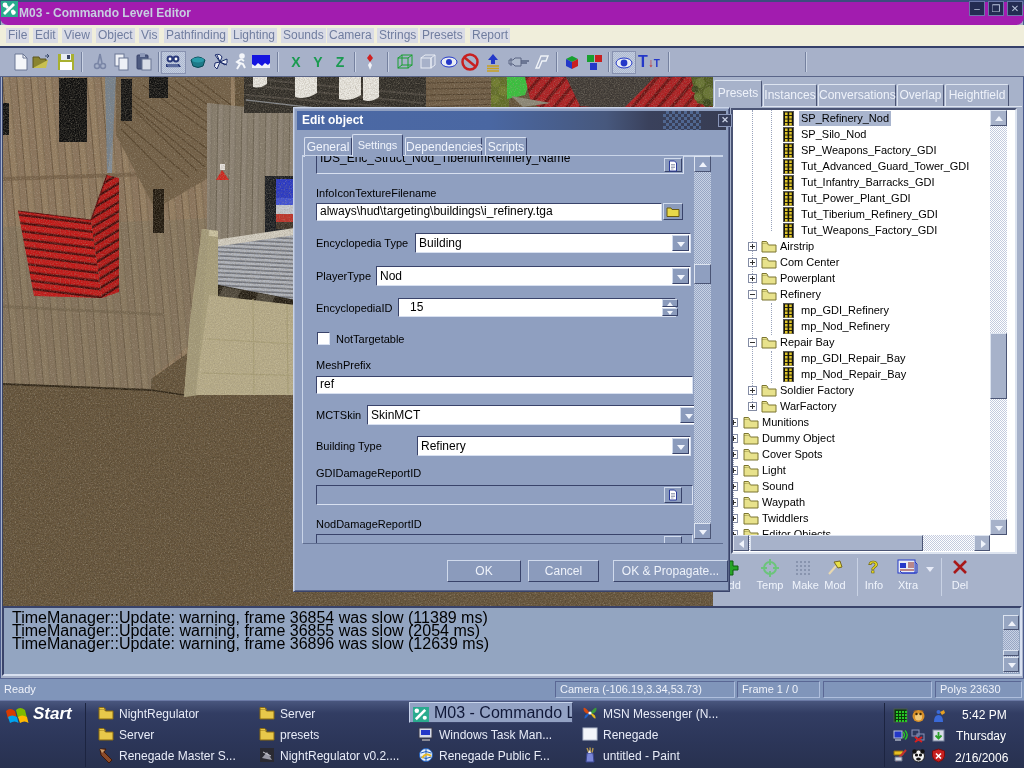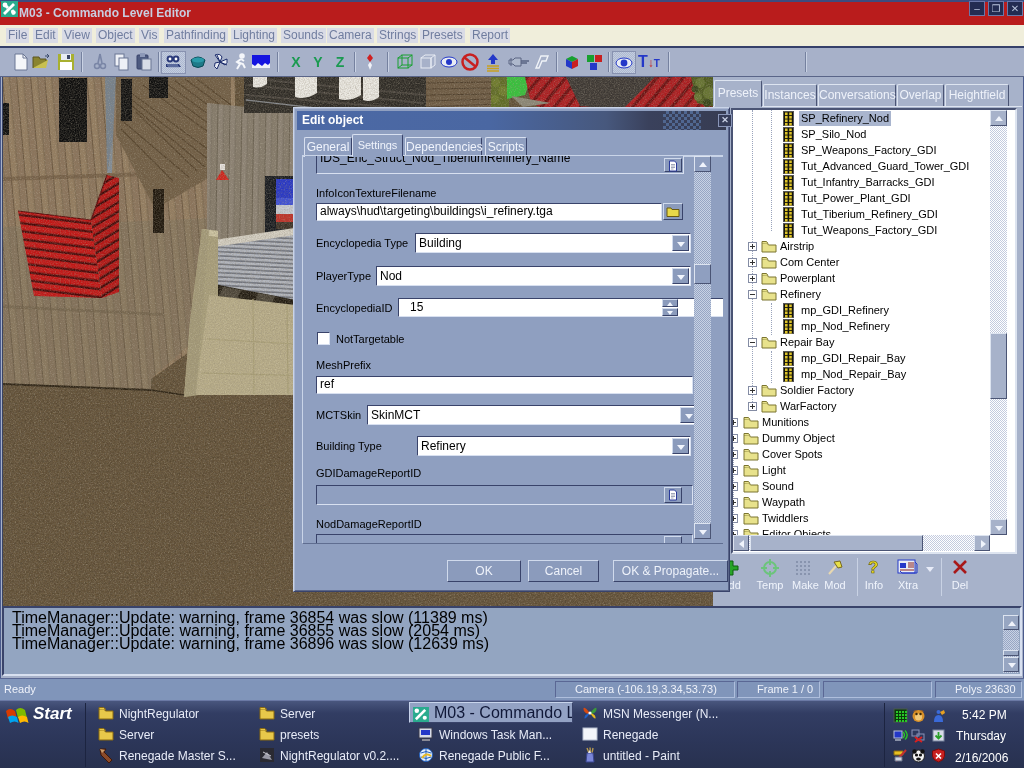--- a/index.html
+++ b/index.html
@@ -1,21 +1,21 @@
 <!DOCTYPE html>
 <html><head><meta charset="utf-8">
 <style>
 html,body{margin:0;padding:0;width:1024px;height:768px;overflow:hidden;
  font-family:"Liberation Sans",sans-serif;-webkit-font-smoothing:none;}
 *{box-sizing:border-box;}
 .abs{position:absolute;}
 #screen{position:relative;width:1024px;height:768px;background:#323d60;}
 
 #appwin{position:absolute;left:0;top:0;width:1024px;height:700px;background:#a7b1c9;border:1px solid #4a5a8c;}
-#titlebar{position:absolute;left:0;top:0;width:1024px;height:25px;background:#b91c1c;}
+#titlebar{position:absolute;left:0;top:0;width:1024px;height:25px;background:#a21caf;border-radius:8px;}
 #titlebar .topline{position:absolute;left:0;top:0;width:1024px;height:2px;background:#3d4c7e;}
 #apptitle{position:absolute;left:19px;top:6px;color:#c7cde0;font-size:12px;font-weight:bold;}
 .capbtn{position:absolute;top:1px;width:16px;height:15px;background:#232c52;border:1px solid #6a77a8;color:#b8c2da;font-size:10px;text-align:center;line-height:13px;}
 
 #menubar{position:absolute;left:0;top:25px;width:1024px;height:21px;background:#f0eedb;}
 .mi{position:absolute;top:3px;height:15px;background:#d9dbe6;color:#707d9f;font-size:12px;line-height:15px;padding:0 2px;}
 #menuline{position:absolute;left:0;top:46px;width:1024px;height:2px;background:#35406a;}
 
 #toolbar{position:absolute;left:0;top:48px;width:1024px;height:29px;background:#a7b1c9;border-bottom:1px solid #5a6588;}
 .tbsep{position:absolute;top:4px;width:2px;height:20px;border-left:1px solid #75819f;border-right:1px solid #c9d2e4;}
@@ -40,21 +40,21 @@
 .lbl{position:absolute;color:#000;font-size:11px;white-space:nowrap;}
 .tfield{position:absolute;background:#fff;border:1px solid;border-color:#39436a #d8e0f0 #d8e0f0 #39436a;font-size:12px;color:#000;line-height:15px;padding-left:3px;white-space:nowrap;overflow:hidden;}
 .gfield{position:absolute;background:#8f9fc0;border:1px solid;border-color:#39436a #d8e0f0 #d8e0f0 #39436a;}
 .dbtn{position:absolute;background:#8b9bbc;border:1px solid;border-color:#d0daec #39436a #39436a #d0daec;}
 .cbtn{position:absolute;background:#8b9bbc;border:1px solid;border-color:#d0daec #39436a #39436a #d0daec;color:#eef2fa;font-size:12px;text-align:center;}
 
 #logwin{position:absolute;left:2px;top:606px;width:1020px;height:70px;background:#93a5c1;border:2px solid;border-color:#39436a #d8e0f0 #d8e0f0 #39436a;}
 #logwin .ltext{position:absolute;left:8px;top:4px;color:#000;font-size:16px;line-height:12.8px;}
 
 #statusbar{position:absolute;left:0;top:678px;width:1024px;height:22px;background:#8095ba;border-top:1px solid #5a6794;}
-.spanel{position:absolute;top:2px;height:17px;border:1px solid;border-color:#5a6794 #aebedc #aebedc #5a6794;color:#eef2fa;font-size:11px;line-height:15px;padding-left:19px;}
+.spanel{position:absolute;top:2px;height:17px;border:1px solid;border-color:#5a6794 #aebedc #aebedc #5a6794;color:#eef2fa;font-size:11px;line-height:15px;padding-left:4px;}
 
 #taskbar{position:absolute;left:0;top:700px;width:1024px;height:68px;background:linear-gradient(180deg,#49567e 0%,#323d63 18%,#2c3659 60%,#28314f 100%);border-top:1px solid #6b79a5;}
 .tbtn{position:absolute;height:21px;color:#e8ecf8;font-size:12px;line-height:21px;white-space:nowrap;overflow:hidden;}
 .tbtn .ic{display:inline-block;width:16px;height:16px;vertical-align:-3px;margin-right:5px;}
 #activebtn{position:absolute;left:409px;top:702px;width:164px;height:21px;background:#93a2c4;border:1px solid;border-color:#c8d4ec #39436a #39436a #c8d4ec;color:#101838;font-size:16px;line-height:19px;white-space:nowrap;overflow:hidden;}
 .clk{position:absolute;color:#fff;font-size:12px;white-space:nowrap;}
 </style></head>
 <body>
 <div id="screen">
 <div id="appwin"></div>
@@ -821,21 +821,21 @@
           </svg></div>
   <div class="lbl" style="left:13px;top:81px;">Encyclopedia Type</div>
   <div class="tfield" style="left:112px;top:77px;width:276px;height:20px;line-height:18px;">Building<div class="dbtn" style="right:1px;top:1px;width:17px;height:16px;">
             <div class="arrow" style="left:4px;top:6px;border-left:4px solid transparent;border-right:4px solid transparent;border-top:5px solid #f0f4fc;"></div>
           </div></div>
   <div class="lbl" style="left:13px;top:114px;">PlayerType</div>
   <div class="tfield" style="left:73px;top:110px;width:315px;height:20px;line-height:18px;">Nod<div class="dbtn" style="right:1px;top:1px;width:17px;height:16px;">
             <div class="arrow" style="left:4px;top:6px;border-left:4px solid transparent;border-right:4px solid transparent;border-top:5px solid #f0f4fc;"></div>
           </div></div>
   <div class="lbl" style="left:13px;top:146px;">EncyclopediaID</div>
-  <div class="tfield" style="left:95px;top:142px;width:332px;height:19px;line-height:17px;padding-left:11px;">15</div>
+  <div class="tfield" style="left:95px;top:142px;width:278px;height:19px;line-height:17px;padding-left:11px;">15</div>
   <div class="dbtn" style="left:359px;top:143px;width:16px;height:8px;">
           <div class="arrow" style="left:4px;top:2px;border-left:3.5px solid transparent;border-right:3.5px solid transparent;border-bottom:4px solid #f0f4fc;"></div>
         </div>
   <div class="dbtn" style="left:359px;top:152px;width:16px;height:8px;">
           <div class="arrow" style="left:4px;top:2px;border-left:3.5px solid transparent;border-right:3.5px solid transparent;border-top:4px solid #f0f4fc;"></div>
         </div>
   <div style="position:absolute;left:14px;top:176px;width:13px;height:13px;background:#fff;border:1px solid;border-color:#39436a #d8e0f0 #d8e0f0 #39436a;"></div>
   <div class="lbl" style="left:33px;top:177px;">NotTargetable</div>
   <div class="lbl" style="left:13px;top:203px;">MeshPrefix</div>
   <div class="tfield" style="left:13px;top:220px;width:377px;height:18px;">ref</div>

